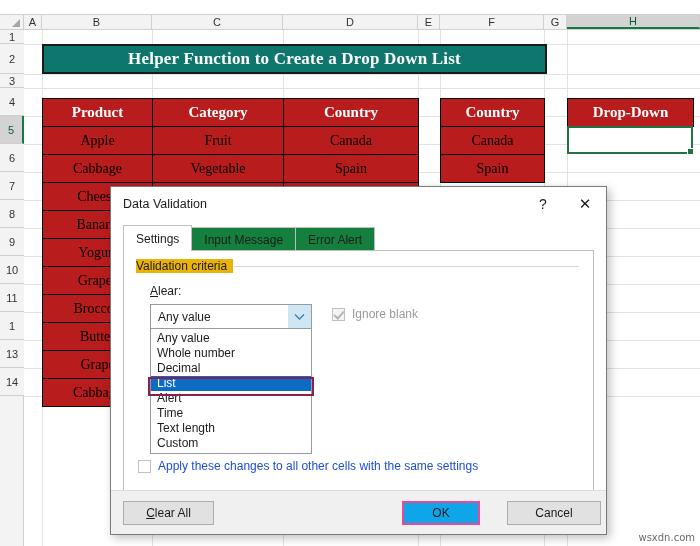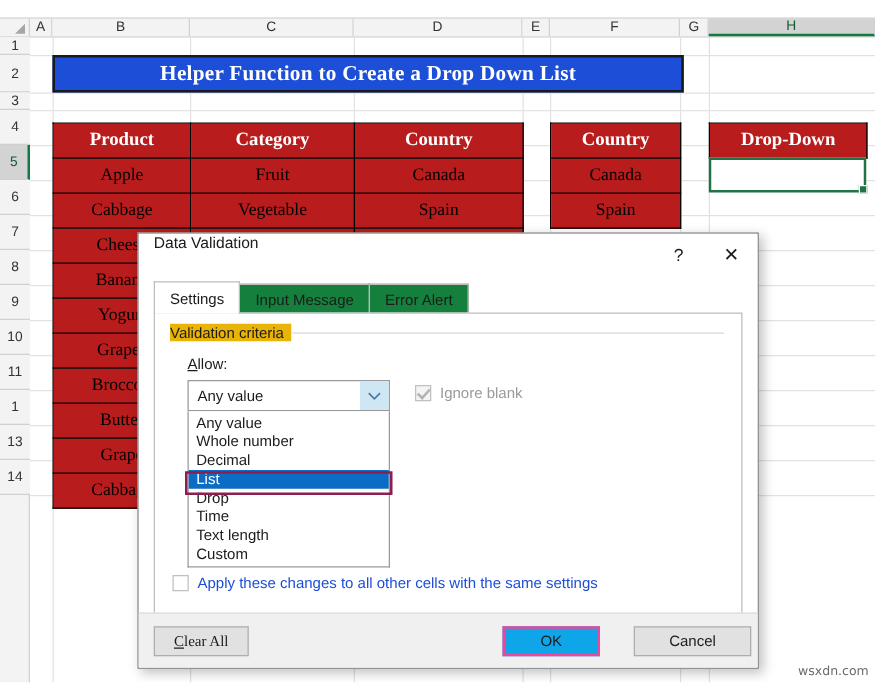--- a/index.html
+++ b/index.html
@@ -90,21 +90,21 @@
   .gridline-h {
     position: absolute; left: 0; right: 0;
     height: 1px; background: #e2e2e2;
   }
 
   
   .title-banner {
     position: absolute;
     left: 42px; top: 44px;
     width: 505px; height: 30px;
-    background: #1d4ed8;
+    background: #0f766e;
     border: 2px solid #1a1a1a;
     color: #ffffff;
     font-family: "Liberation Serif", serif;
     font-weight: bold;
     font-size: 17px;
     display: flex; align-items: center; justify-content: center;
     letter-spacing: 0.2px;
   }
 
   
@@ -165,21 +165,21 @@
     width: 497px; height: 349px;
     background: #f0f0f0;
     border: 1px solid #7a7a7a;
     box-shadow: 3px 3px 9px rgba(0,0,0,0.25);
     font-family: "Liberation Sans", sans-serif;
   }
   .dlg-titlebar {
     position: relative;
     height: 34px;
     background: #ffffff;
-    display: flex; align-items: flex-start;
+    display: flex; align-items: center;
   }
   .dlg-title {
     font-size: 12.5px; color: #1b1b1b;
     margin-left: 12px;
   }
   .dlg-titlebtns {
     position: absolute; right: 0; top: 0;
     height: 34px; display: flex; align-items: center;
   }
   .tb-btn {
@@ -350,21 +350,21 @@
     height: 24px;
     background: #e1e1e1;
     border: 1px solid #adadad;
     font-size: 12px;
     color: #1b1b1b;
     display: flex; align-items: center; justify-content: center;
     top: 10px;
     cursor: default;
   }
   .btn u { text-decoration: underline; }
-  #btn-clear-all { left: 12px; width: 76px; font-family: Liberation Serif, serif; }
+  #btn-clear-all { left: 12px; width: 91px; }
   #btn-ok { left: 291px; width: 78px; border: 2px solid #ec4899; background: #0ea5e9; }
   #btn-cancel { left: 396px; width: 94px; }
 
   .watermark {
     position: absolute;
     right: 5px; bottom: 3px;
     font-size: 10px;
     color: #6b6b6b;
     font-family: "DejaVu Sans", sans-serif;
   }
@@ -531,37 +531,37 @@
       <div class="tabs">
         <div class="tab active">Settings</div>
         <div class="tab">Input Message</div>
         <div class="tab">Error Alert</div>
       </div>
 
       <div class="tab-panel">
         <span class="group-label">Validation criteria</span>
         <div class="group-rule"></div>
 
-        <span class="field-label"><u>A</u><span id="allow-rest">llow:</span></span>
+        <span class="field-label"><u>A</u><span id="allow-rest">lear:</span></span>
 
         <div class="combo">
           <span class="combo-val">Any value</span>
           <span class="combo-arrow">
             <svg width="11" height="8" viewBox="0 0 11 8">
                 <path d="M1 1.5 L5.5 6 L10 1.5" stroke="#4a7ca8" stroke-width="1.4" fill="none"></path>
               </svg>
           </span>
         </div>
 
         <div class="dropdown-list" id="dd-list">
             <div class="dd-item">Any value</div>
             <div class="dd-item">Whole number</div>
             <div class="dd-item">Decimal</div>
             <div class="dd-item highlight">List</div>
-            <div class="dd-item">Drop</div>
+            <div class="dd-item">Alert</div>
             <div class="dd-item">Time</div>
             <div class="dd-item">Text length</div>
             <div class="dd-item">Custom</div>
           </div>
         <div class="dd-annot" style="border-color: rgb(140, 31, 80);"></div>
 
         <div class="ignore-blank">
           <span class="chk checked"></span>
           <span>Ignore blank</span>
         </div>

